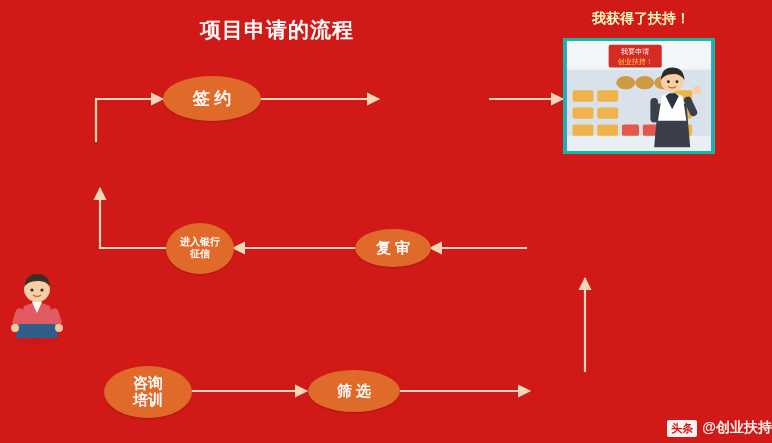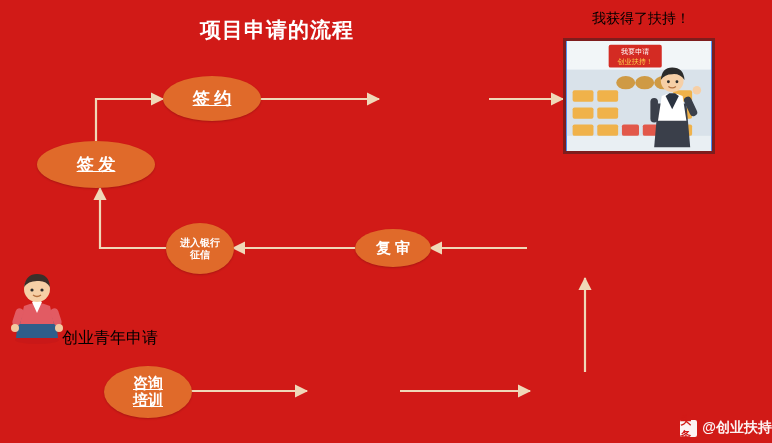--- a/index.html
+++ b/index.html
@@ -32,36 +32,36 @@
     color: #ffffff;
     display: flex;
     align-items: center;
     justify-content: center;
     text-align: center;
     font-weight: bold;
     line-height: 1.12;
     box-shadow: 0 1px 2px rgba(0,0,0,0.18);
     white-space: pre-line;
   }
-  .node.big { font-size: 17px; text-decoration: underline; }
+  .node.big { font-size: 17px; }
   .node.mid { font-size: 15px; }
-  .node.small { font-size: 10px; }
+  .node.small { font-size: 10px; font-family: Liberation Mono, monospace; }
 
   .cap {
     position: absolute;
-    color: #000000;
+    color: #fef9c3;
     font-size: 16px;
-    font-weight: normal;
+    font-weight: bold;
   }
   .cap.tip {
     font-size: 14px;
   }
   .photo {
     position: absolute;
-    border: 3px solid #7f1d1d;
+    border: 3px solid #14b8a6;
     box-sizing: border-box;
     overflow: hidden;
     background: #3b82f6;
   }
   svg.arrows {
     position: absolute;
     left: 0; top: 0;
     width: 772px;
     height: 443px;
     pointer-events: none;
@@ -72,21 +72,21 @@
     bottom: 6px;
     display: flex;
     align-items: center;
     gap: 5px;
     color: #ffffff;
     font-size: 14px;
     font-weight: bold;
     opacity: 0.95;
   }
   .wm-box {
-    width: 17px; height: 17px;
+    width: 30px; height: 17px;
     background: #ffffff;
     color: #d11a17;
     font-size: 11px;
     font-weight: bold;
     display: flex; align-items: center; justify-content: center;
     border-radius: 2px;
   }
   
   .person { position: absolute; }
 </style>
@@ -120,37 +120,36 @@
       <path d="M527,248 L430,248"></path>
 
       <path d="M585,372 L585,278"></path>
 
       <path d="M191,391 L307,391"></path>
 
       <path d="M400,391 L530,391"></path>
     </g>
   </svg>
 
-  <div class="node big" style="left:37px; top:141px; width:118px; height:47px;">签 发</div>
 
   <div class="node big" style="left:163px; top:76px; width:98px; height:45px;">签 约</div>
 
 
   <div class="node small" style="left:166px; top:223px; width:68px; height:51px;">进入银行
 征信</div>
 
   <div class="node mid" style="left:355px; top:229px; width:76px; height:38px;text-align:center;">复 审</div>
 
 
-  <div class="node mid" style="left:104px; top:366px; width:88px; height:52px;text-decoration:underline;">咨询
+  <div class="node mid" style="left:104px; top:366px; width:88px; height:52px;">咨询
 培训</div>
 
-
-
-  <div class="cap" style="left:62px; top:328px;">创业青年申请</div>
+  <div class="node mid" style="left:308px; top:370px; width:92px; height:42px;">筛 选</div>
+
+
 
   <svg class="person" style="left:6px; top:272px; width:62px; height:72px;" viewBox="0 0 62 72">
     <ellipse cx="31" cy="68" rx="22" ry="4" fill="#b9161a" opacity="0.35"></ellipse>
     <path d="M13,38 L49,38 L52,66 L10,66 Z" fill="#2f5e8a"></path>
     <path d="M18,34 Q31,28 44,34 L48,52 L14,52 Z" fill="#e25b63"></path>
     <path d="M26,30 L31,41 L36,30 L33,28 L29,28 Z" fill="#ffffff"></path>
     <rect x="8" y="36" width="8" height="18" rx="4" fill="#e25b63" transform="rotate(18 12 45)"></rect>
     <rect x="46" y="36" width="8" height="18" rx="4" fill="#e25b63" transform="rotate(-18 50 45)"></rect>
     <circle cx="9" cy="56" r="4" fill="#f2c9a0"></circle>
     <circle cx="53" cy="56" r="4" fill="#f2c9a0"></circle>

